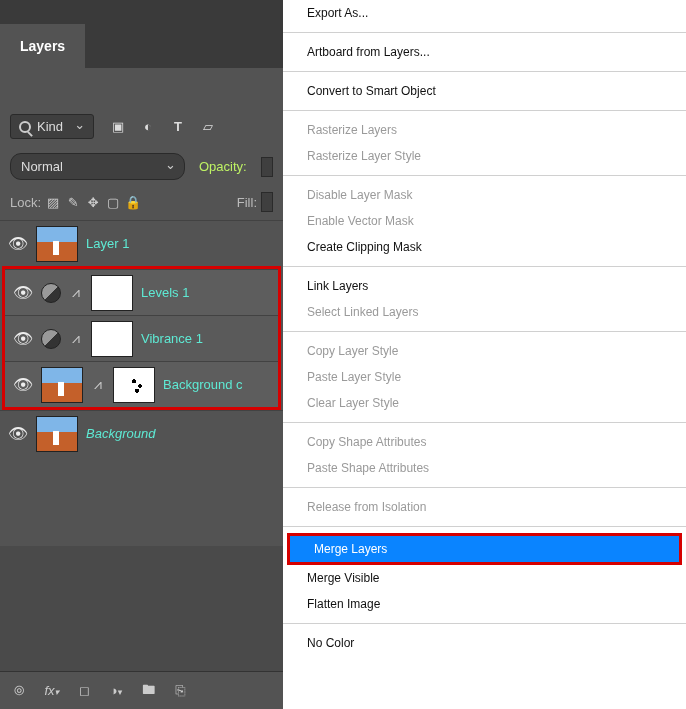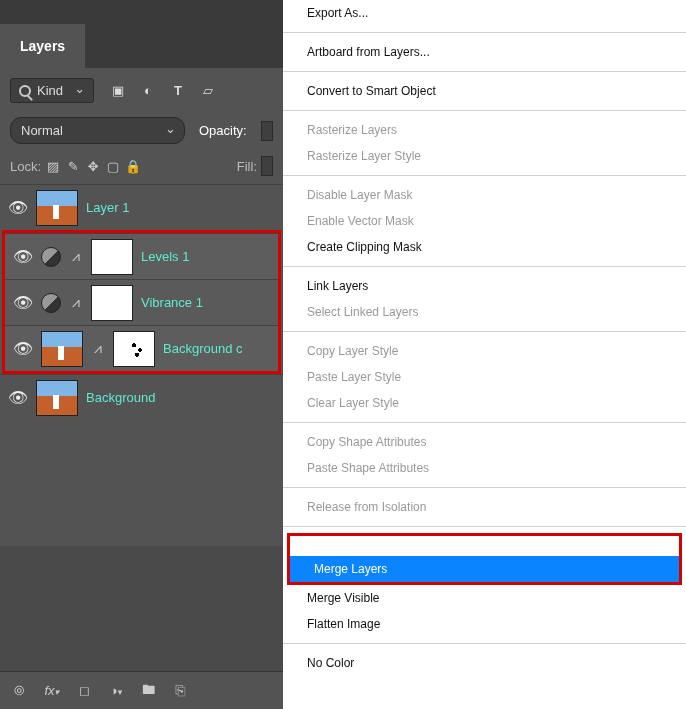--- a/index.html
+++ b/index.html
@@ -4,59 +4,59 @@
 <style>
 * { box-sizing: border-box; margin: 0; padding: 0; font-family: Arial, sans-serif; }
 body { width: 686px; height: 709px; background: #4a4a4a; overflow: hidden; position: relative; }
 
 .layers-panel { width: 283px; height: 546px; background: #535353; color: #d0d0d0; font-size: 13px; }
 
 .title-bar { background: #3a3a3a; height: 24px; }
 .tab { display: inline-block; background: #535353; padding: 14px 20px; font-size: 14px; font-weight: bold; color: #fff; }
 .tab-row { background: #3a3a3a; }
 
-.filter-row { display: flex; align-items: center; gap: 10px; padding: 10px 10px 8px; }
+.filter-row { display: flex; align-items: center; gap: 10px; padding: 10px 10px 8px; margin-top: 36px; }
 .kind-dd { background: #3f3f3f; border: 1px solid #2a2a2a; border-radius: 3px; padding: 4px 30px 4px 8px; color:#ddd; display:flex; align-items:center; gap:6px; position:relative; }
 .kind-dd::after { content: "⌄"; position: absolute; right: 8px; top: 2px; color:#ccc; }
 .filter-icons { display:flex; gap:14px; align-items:center; margin-left: 6px; color:#ddd; }
 .filter-icons span { width:16px; text-align:center; }
 
 .blend-row { display:flex; align-items:center; gap: 14px; padding: 6px 10px; }
 .blend-dd { background:#3f3f3f; border:1px solid #2a2a2a; border-radius:11px; padding:5px 60px 5px 10px; color:#ddd; position:relative; width:175px; }
 .blend-dd::after { content:"⌄"; position:absolute; right:8px; top:3px; color:#ccc;}
-.opacity-lbl { color:#ffffff; }
+.opacity-lbl { color:#bef264; }
 .mini-box { display:inline-block; width:12px; background:#3f3f3f; border:1px solid #2a2a2a; height:20px;}
 
 .lock-row { display:flex; align-items:center; gap: 4px; padding: 6px 10px; color:#bbb; }
 .lock-row .ico { width:16px; text-align:center; color:#ccc; }
 
 .layers-list { padding-top: 2px; }
 .layer { display:flex; align-items:center; height: 46px; padding: 0 8px; gap: 8px; border-top:1px solid #424242; }
 .eye { width: 20px; text-align:center; color:#eee; font-size:16px; }
 .thumb { width: 42px; height: 36px; background:#999; border:1px solid #222; position:relative; overflow:hidden; }
 .thumb.track { background: linear-gradient(#7fb6e8 0 45%, #c4602a 45% 100%); }
 .thumb.track::after { content:""; position:absolute; left:16px; top:14px; width:6px; height:14px; background:#fff; }
 .thumb.white { background:#fff; }
 .thumb.mask { background:#fff; }
 .thumb.mask::after { content:""; position:absolute; left:14px; top:6px; width:20px; height:24px; background: radial-gradient(circle at 30% 30%, #000 0 2px, transparent 2px), radial-gradient(circle at 60% 50%, #000 0 2px, transparent 2px), radial-gradient(circle at 45% 70%, #000 0 2px, transparent 2px); }
 .adj-circle { width:20px; height:20px; border-radius:50%; background: linear-gradient(135deg, #999 0 50%, #333 50% 100%); border:1px solid #222; }
 .link-ico { color:#ccc; font-size:14px; width:14px; text-align:center;}
 .lname { color:#5eead4; }
-.lname.italic { }
+.lname.italic { font-style: italic; }
 
 .selected-group { border: 3px solid #d60000; margin: 0 2px; }
 .selected-group .layer { background:#5d5d5d; }
 .selected-group .layer:nth-child(2) { background:#5a5a5a; }
 
 .bottom-bar { position:absolute; bottom:0; left:0; width:283px; height:38px; background:#535353; border-top:1px solid #333; display:flex; align-items:center; gap:20px; padding:0 14px; color:#ccc; }
 
 .context-menu { position:absolute; left:283px; top:0; width:403px; height:709px; background:#fff; color:#111; font-size:12px; overflow:hidden; }
 .menu-item { padding: 6px 24px; cursor:default; font-family: Tahoma, Arial, sans-serif; }
 .menu-item.disabled { color:#9a9a9a; }
-.menu-item.hl { background:#0a84ff; color:#fff;margin-top:20px; }
+.menu-item.hl { background:#0a84ff; color:#fff; }
 .menu-sep { height:1px; background:#d0d0d0; margin: 6px 0; }
 .hl-wrap { border: 3px solid #d60000; margin: 0 4px; }
 
 .search-glyph { display:inline-block; width:12px; height:12px; border:2px solid #ccc; border-radius:50%; position:relative; }
 .search-glyph::after { content:""; position:absolute; right:-4px; bottom:-4px; width:6px; height:2px; background:#ccc; transform:rotate(45deg); }
 </style>
 </head>
 <body>
 
 <div class="layers-panel">

